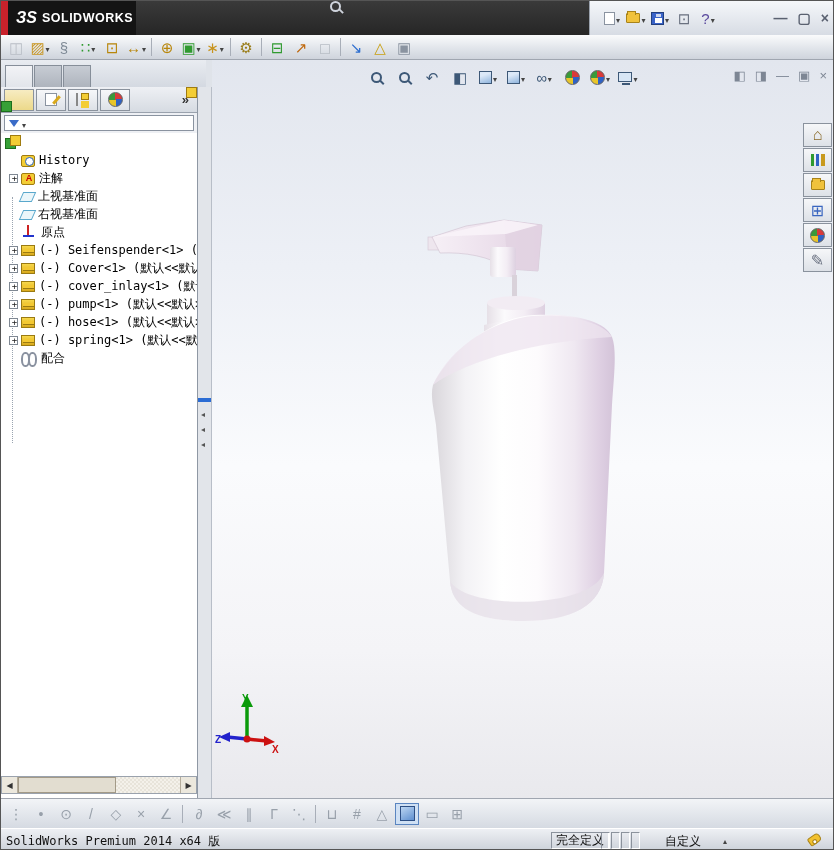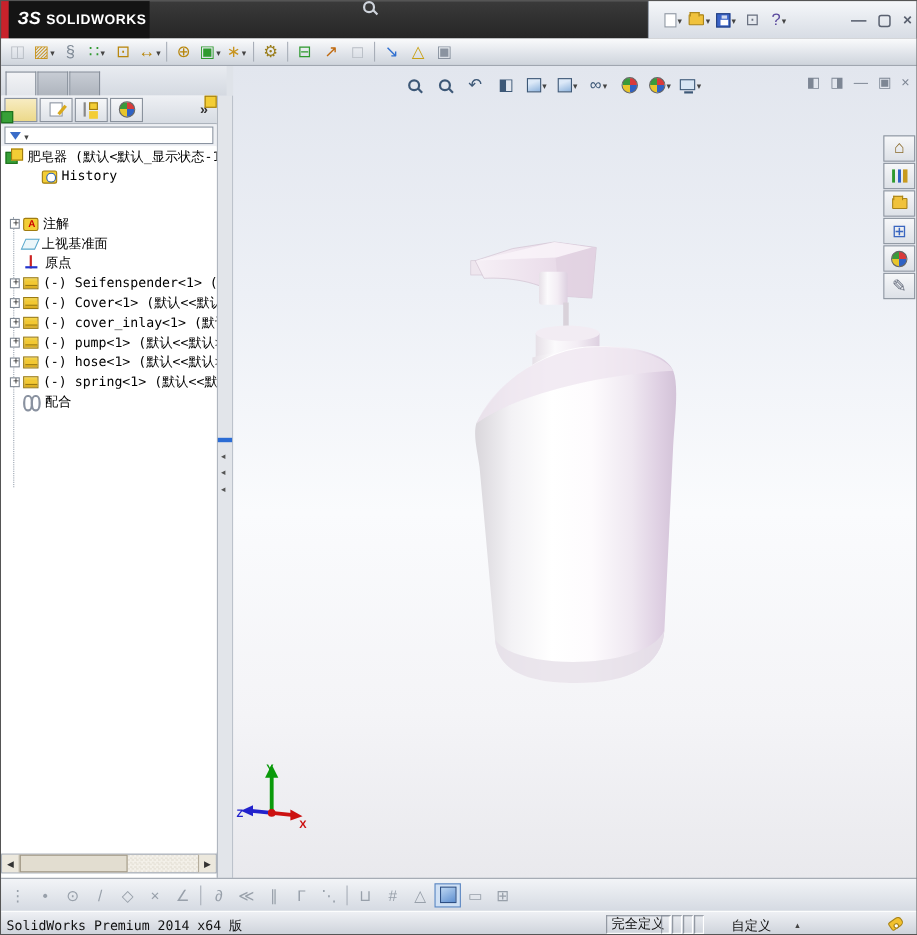--- a/index.html
+++ b/index.html
@@ -288,36 +288,40 @@
         <span class="dd"></span>
       </div>
     </div>
     <div class="tree">
       <div class="treeguide"></div>
       <div>
 
       <div class="trow root" style="padding-left: 4px;">
 
             <span class="ticon ic-asm"></span>
-            <span class="tlabel">肥皂器  (默认&lt;默认_显示状态-1</span>
-          </div>
-          <div class="trow" style="padding-left: 25px; align-items: center;">
+          </div>
+          <div class="trow" style="padding-left: 8px; align-items: center;">
             <span class="exp" style="visibility: hidden;"></span>
             <span class="ticon ic-history"></span>
             <span class="tlabel">History</span>
           </div>
-          <div class="trow" style="padding-left: 8px; margin-top: 25px;">
+          <div class="trow" style="padding-left: 8px;">
             <span class="exp"></span>
             <span class="ticon ic-ann"></span>
             <span class="tlabel">注解</span>
           </div>
           <div class="trow" style="padding-left: 8px;">
             <span class="exp" style="visibility: hidden;"></span>
             <span class="ticon ic-plane"></span>
             <span class="tlabel">上视基准面</span>
+          </div>
+          <div class="trow" style="padding-left: 8px;">
+            <span class="exp" style="visibility: hidden;"></span>
+            <span class="ticon ic-plane"></span>
+            <span class="tlabel">右视基准面</span>
           </div>
           <div class="trow" style="padding-left: 8px;">
             <span class="exp" style="visibility: hidden;"></span>
             <span class="ticon ic-origin"></span>
             <span class="tlabel">原点</span>
           </div>
           <div class="trow" style="padding-left: 8px;">
             <span class="exp"></span>
             <span class="ticon ic-part"></span>
             <span class="tlabel">(-) Seifenspender&lt;1&gt; (默认</span>

